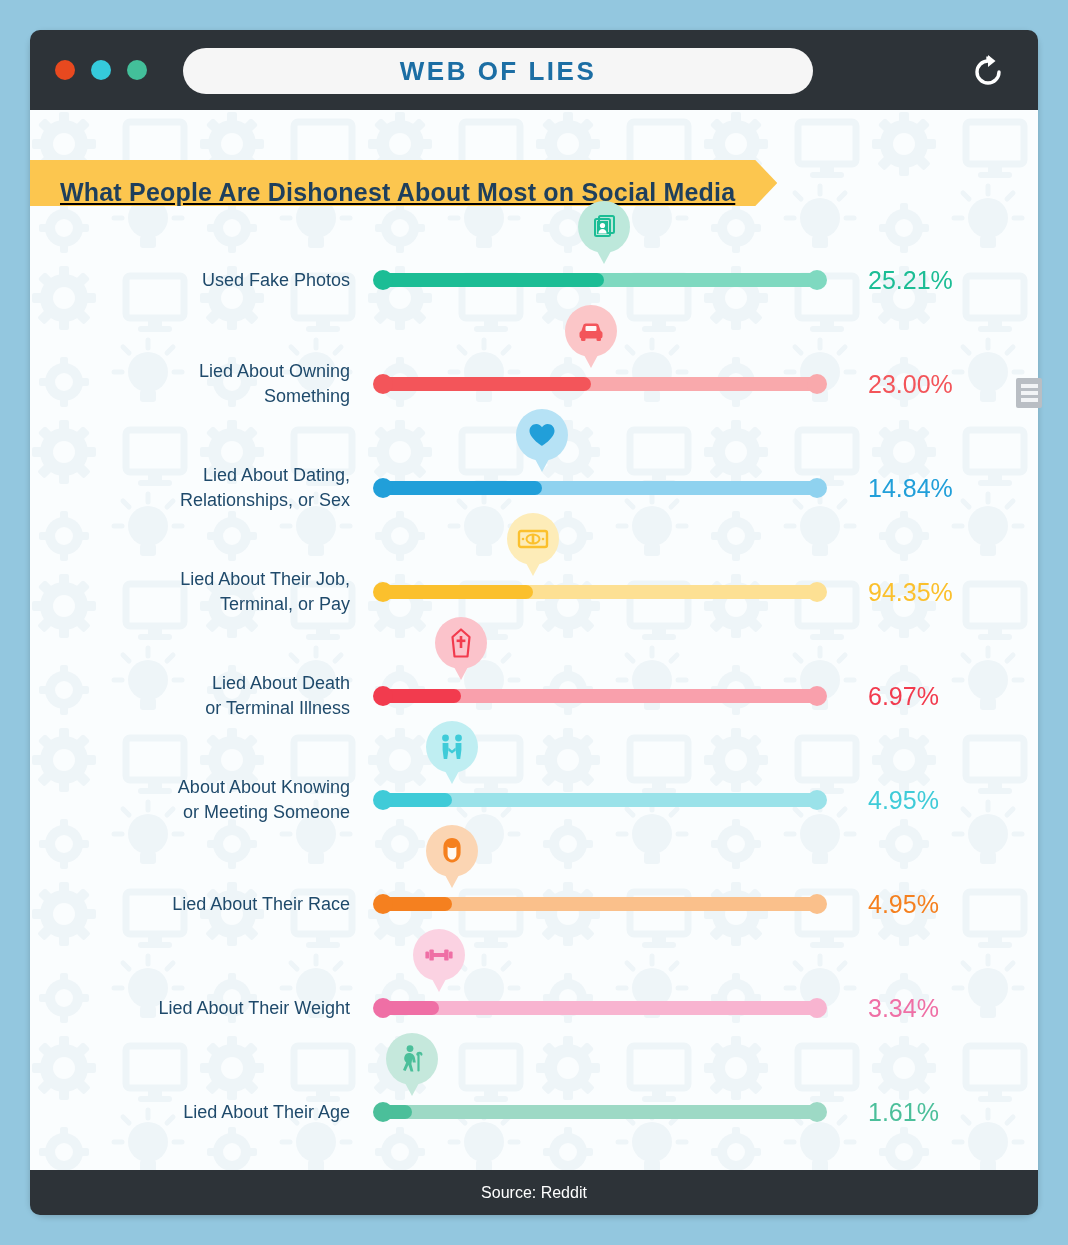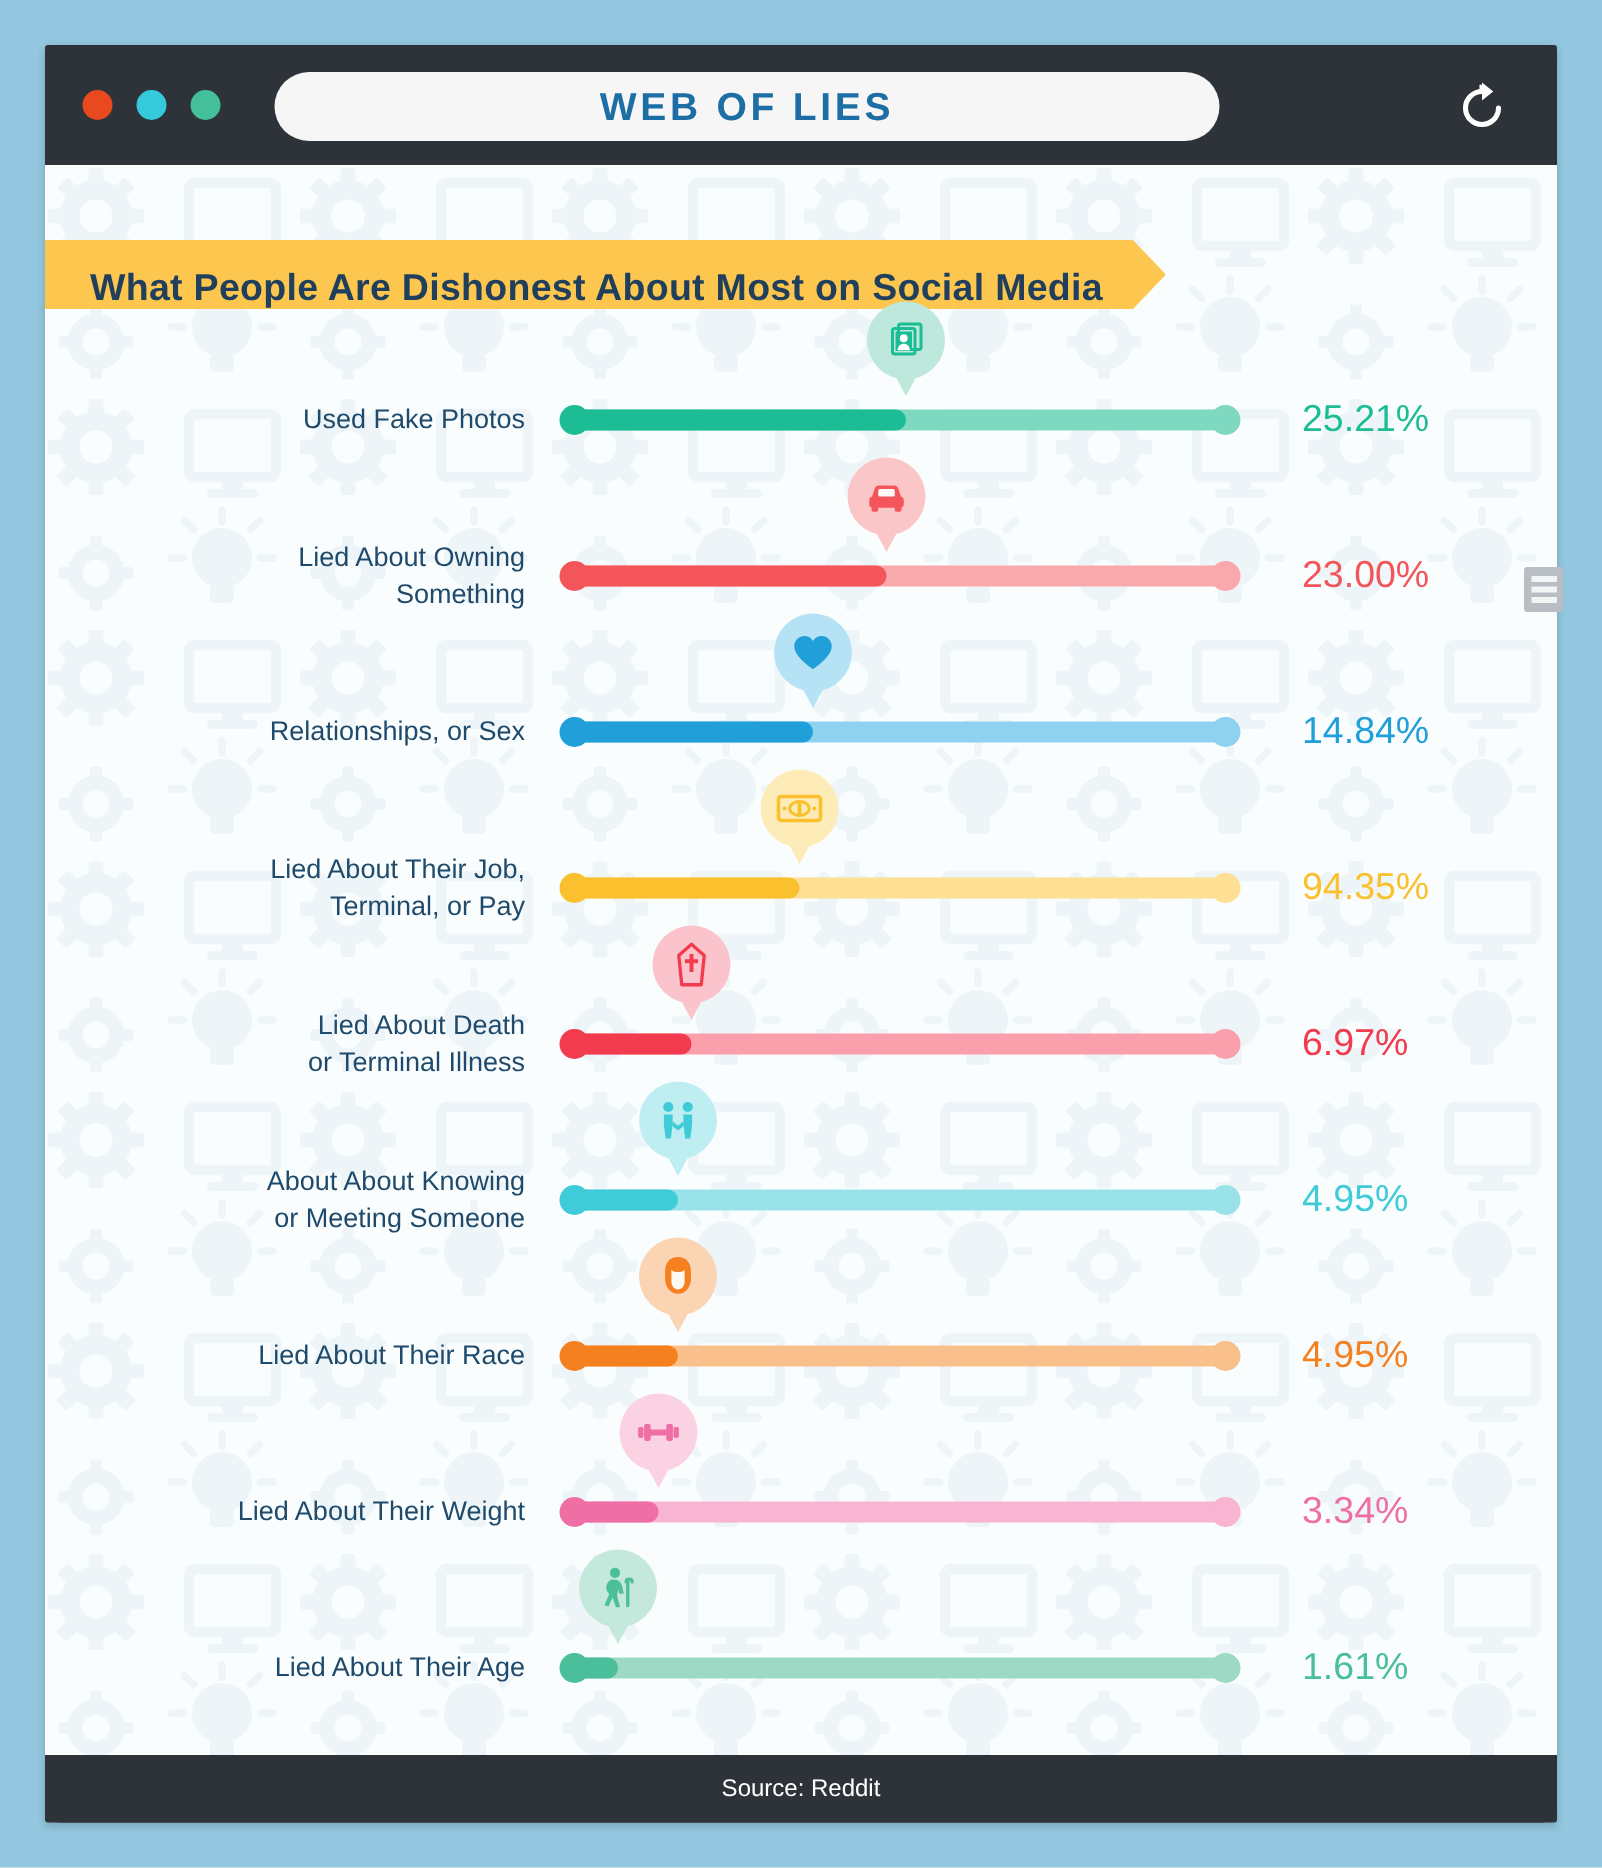--- a/index.html
+++ b/index.html
@@ -11,21 +11,21 @@
     font-family: "Liberation Sans", sans-serif;
     overflow: hidden;
   }
 
   .browser-window {
     position: absolute;
     left: 30px;
     top: 30px;
     width: 1008px;
     height: 1185px;
-    border-radius: 2px;
+    border-radius: 16px;
     background: #2d3338;
     box-shadow: 0 2px 6px rgba(0,0,0,0.18);
   }
 
   
   .titlebar {
     position: absolute;
     left: 0; top: 0;
     width: 1008px; height: 80px;
     background: #2d3338;
@@ -82,20 +82,21 @@
     height: 46px;
   }
   .ribbon {
     position: relative;
     height: 46px;
     background: #fcc64f;
     display: flex;
     align-items: center;
     padding: 18px 42px 0 48px;
     clip-path: polygon(0 0, calc(100% - 22px) 0, 100% 50%, calc(100% - 22px) 100%, 0 100%);
+    text-decoration: underline;
   }
   .ribbon-text {
     color: #1f3f5c;
     font-size: 25px;
     font-weight: bold;
     white-space: nowrap;
     letter-spacing: 0.2px;
   }
 
   
@@ -331,20 +332,21 @@
                   <rect x="20.5" y="19.5" width="4.5" height="3.6" rx="1.3" fill="#f3555a"></rect>
                   <rect x="9.5" y="8" width="11" height="5" rx="1" fill="#ffffff" opacity="0.95"></rect>
                 </svg>
               </span>
             </div>
           </div>
           <div class="row-value" style="color: rgb(243, 85, 90);">23.00%</div>
         </div>
         <div class="row">
           <div class="row-label">
+            <div>Lied About Dating,</div>
             <div>Relationships, or Sex</div>
           </div>
           <div class="bar-track" style="background: rgb(143, 210, 239);">
             <div class="bar-fill" style="width: 165.76px; background: rgb(33, 159, 217);"></div>
             <span class="cap cap-left" style="background: rgb(33, 159, 217);"></span>
             <span class="cap cap-right" style="background: rgb(143, 210, 239);"></span>
             <div class="pin" style="background: rgb(182, 226, 245); color: rgb(182, 226, 245); left: 165.76px;">
               <span>
                 <svg width="30" height="28" viewBox="0 0 30 28">
                   <path d="M15 25 C15 25 2.5 17.2 2.5 9.8 C2.5 5.9 5.6 3 9.3 3 C11.7 3 13.9 4.3 15 6.3 C16.1 4.3 18.3 3 20.7 3 C24.4 3 27.5 5.9 27.5 9.8 C27.5 17.2 15 25 15 25 Z" fill="#219fd9"></path>

